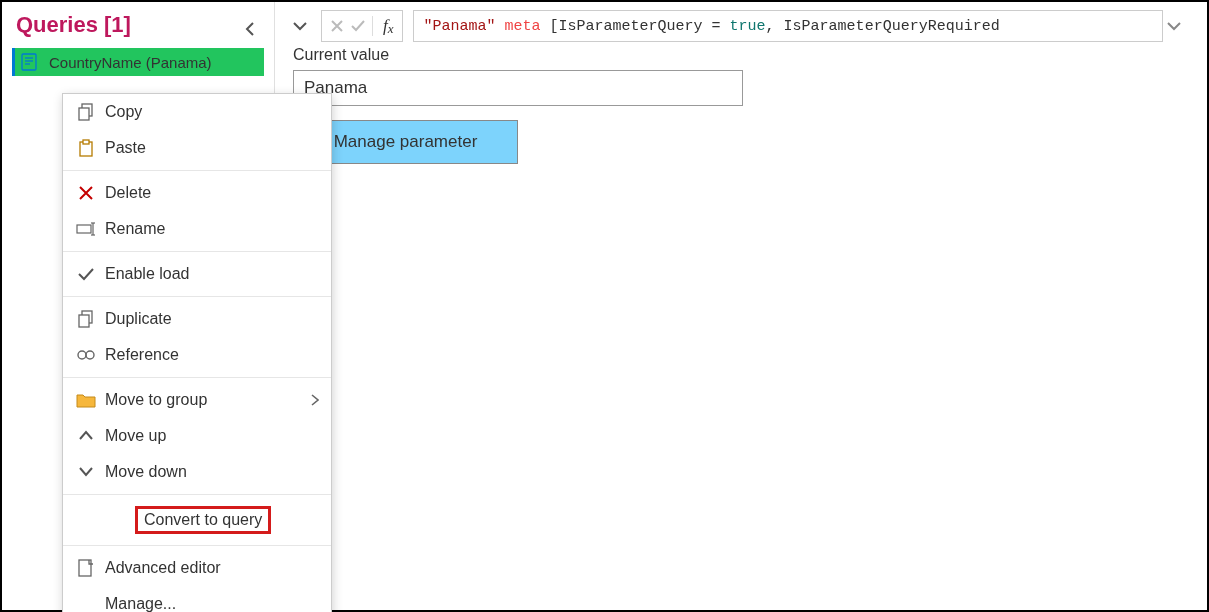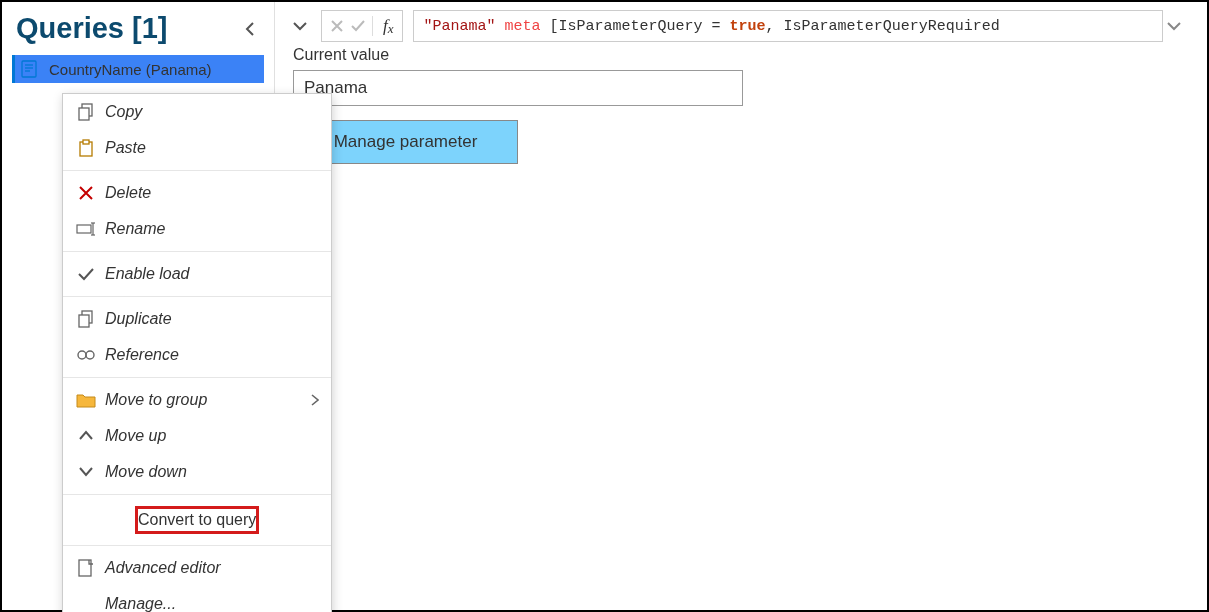--- a/index.html
+++ b/index.html
@@ -20,36 +20,36 @@
   
   .sidebar {
     width: 273px;
     border-right: 1px solid #e0e0e0;
     display: flex;
     flex-direction: column;
     position: relative;
   }
   .sidebar-header {
     display: flex;
-    align-items: center;
+    align-items: flex-end;
     justify-content: space-between;
     padding: 10px 14px 10px 14px;
-    font-size: 29px;
+    font-size: 22px;
     font-weight: 600;
-    color: #0c4a6e;
+    color: #be185d;
   }
   .collapse-chevron {
     font-size: 18px;
     color: #555;
     cursor: pointer;
     padding: 2px 4px;
   }
   .query-item {
     margin: 0 10px;
-    background: #3b82f6;
+    background: #22c55e;
     display: flex;
     align-items: center;
     padding: 4px 6px;
     font-size: 15px;
     color: #333;
     border-left: 3px solid #0078d4;
   }
   .query-item .param-icon {
     margin-right: 8px;
   }
@@ -98,21 +98,21 @@
     align-items: center;
     padding: 0 10px;
     font-family: Consolas, "Courier New", monospace;
     font-size: 15px;
     white-space: pre;
     color: #333;
     overflow: hidden;
   }
   .tok-str   { color: #a31515; }
   .tok-kw    { color: #ef4444; }
-  .tok-const { color: #c2410c; font-weight: bold; }
+  .tok-const { color: #0f766e; }
   .fb-expand {
     width: 22px;
     text-align: center;
     color: #777;
     font-size: 14px;
     margin-left: 4px;
   }
   .current-value-label {
     font-size: 16px;
     color: #333;
@@ -163,30 +163,30 @@
     cursor: pointer;
   }
   .ctx-icon {
     width: 26px;
     display: flex;
     justify-content: center;
     align-items: center;
     margin-right: 6px;
     color: #666;
   }
-  .ctx-label { flex: 1; font-style: italic; }
+  .ctx-label { flex: 1; }
   .ctx-arrow { color: #666; font-size: 14px; }
   .ctx-sep {
     height: 1px;
     background: #e6e6e6;
     margin: 4px 0;
   }
   .highlight-box {
     border: 3px solid #d41b1b;
-    padding: 2px 0;
+    padding: 2px 6px;
     margin-left: 30px;
   }
   svg { display: block; }
 </style>
 </head>
 <body>
 
 <div class="frame">
 
   <div class="sidebar">

